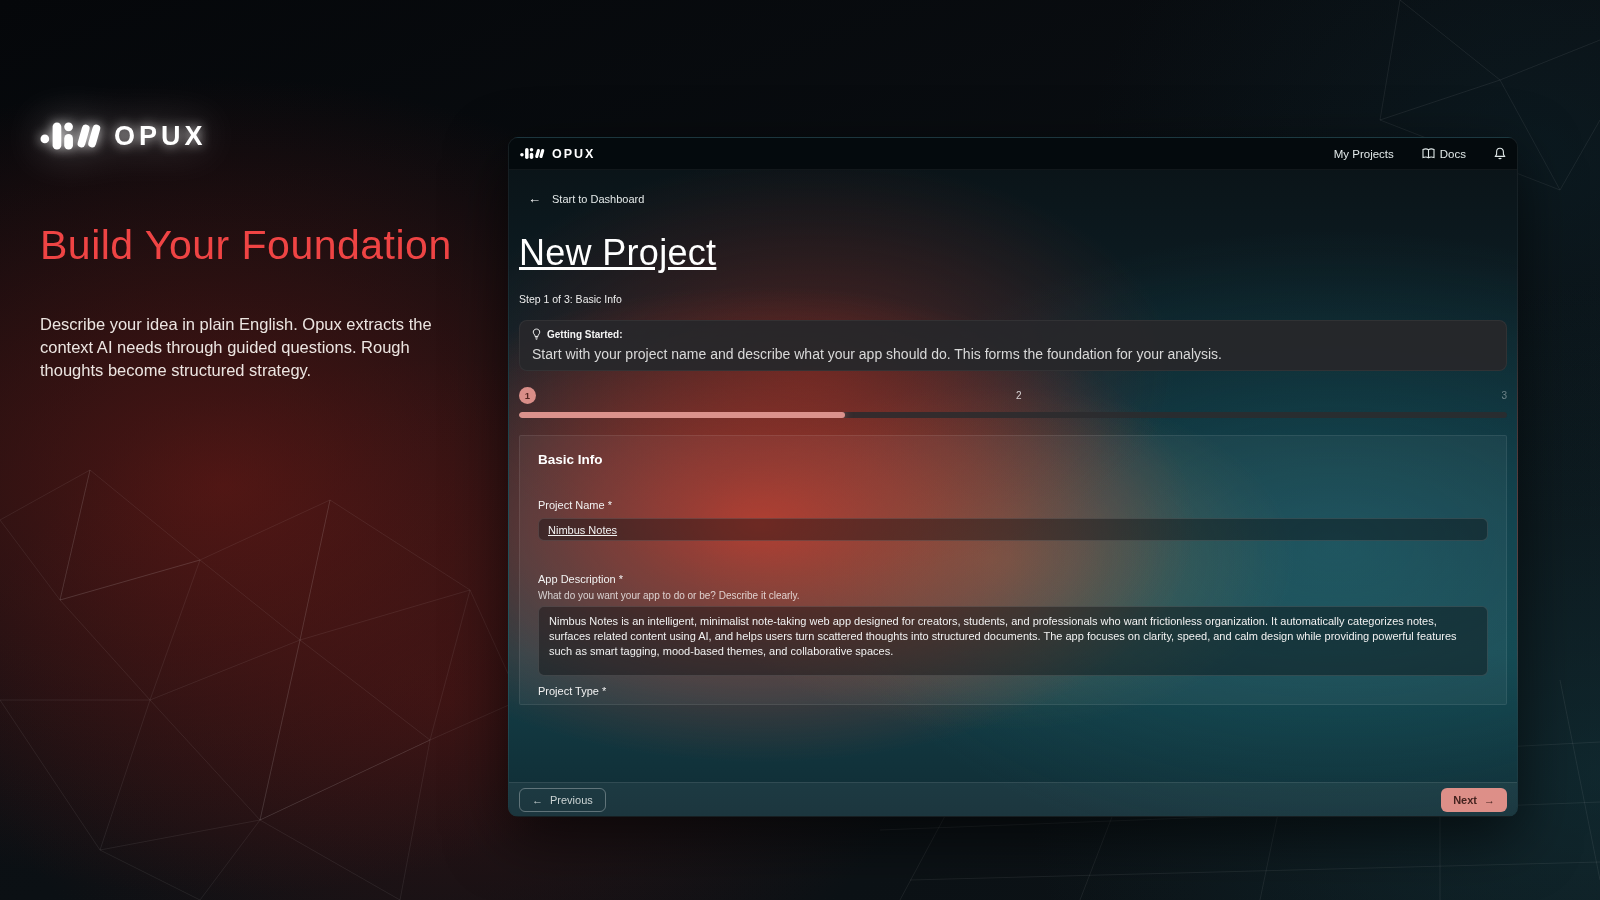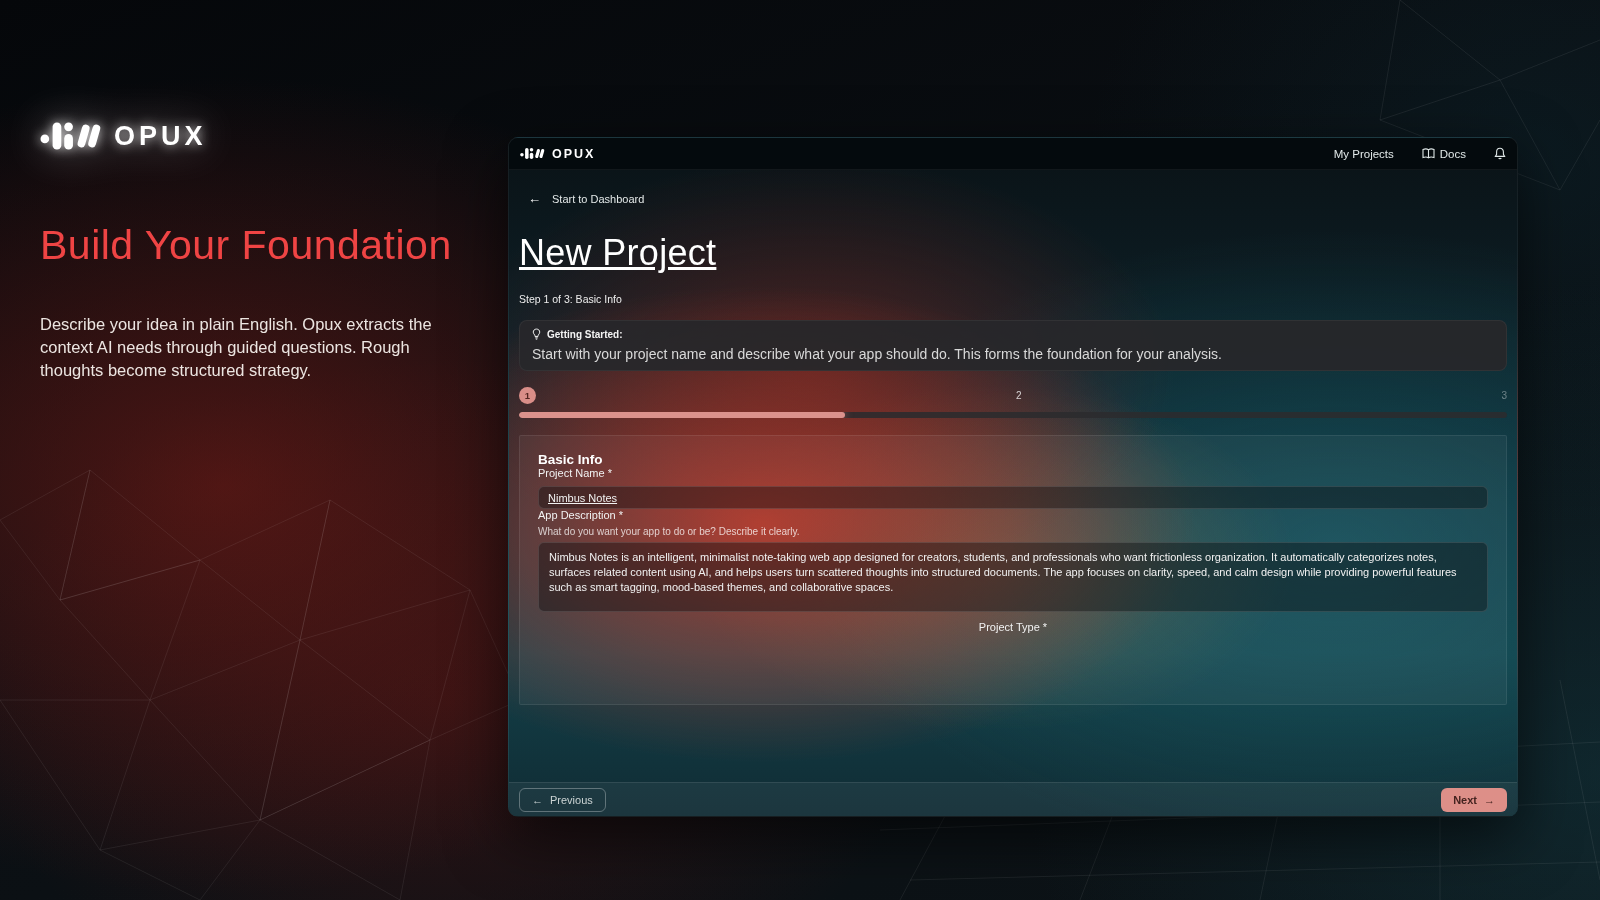--- a/index.html
+++ b/index.html
@@ -71,21 +71,21 @@
   .step-num.faint{color:rgba(255,255,255,0.38);}
   .progress-track{margin-top:8px;height:6px;border-radius:3px;background:rgba(43,43,45,0.88);overflow:hidden;}
   .progress-fill{height:100%;border-radius:3px;background:#db928c;box-shadow:0 0 8px rgba(232,142,132,0.6);}
   
   .card{
     margin-top:17px;height:270px;box-sizing:border-box;border-radius:2px;
     background:rgba(255,255,255,0.045);border:1px solid rgba(255,255,255,0.08);
     padding:16px 18px 20px;
   }
   .card-title{font-size:13.5px;font-weight:bold;color:#fff;}
-  .field-label{margin-top:0;font-size:11px;color:#f2f2f2;}
+  .field-label{margin-top:32px;font-size:11px;color:#f2f2f2;}
   .field-helper{margin-top:5px;font-size:10px;color:rgba(255,255,255,0.75);}
   .text-input{
     margin-top:7px;width:100%;height:23px;box-sizing:border-box;display:block;
     background:rgba(10,10,12,0.40);border:1px solid rgba(255,255,255,0.12);border-radius:6px;
     color:#f1f1f1;font-size:11px;padding:0 9px;outline:none;
     font-family:"Liberation Sans","DejaVu Sans",sans-serif;
     text-decoration:underline;
   }
   .text-area{
     margin-top:5px;width:100%;height:70px;box-sizing:border-box;display:block;resize:none;
@@ -214,21 +214,21 @@
     <div class="card">
       <div class="card-title">Basic Info</div>
 
       <div class="field-label">Project Name *</div>
       <input class="text-input" type="text" value="Nimbus Notes" style="">
 
       <div class="field-label">App Description *</div>
       <div class="field-helper">What do you want your app to do or be? Describe it clearly.</div>
       <textarea class="text-area" style="">Nimbus Notes is an intelligent, minimalist note-taking web app designed for creators, students, and professionals who want frictionless organization. It automatically categorizes notes, surfaces related content using AI, and helps users turn scattered thoughts into structured documents. The app focuses on clarity, speed, and calm design while providing powerful features such as smart tagging, mood-based themes, and collaborative spaces.</textarea>
 
-      <div class="field-label" style="margin-top:9px;text-align:center;">Project Type *</div>
+      <div class="field-label" style="margin-top:9px;">Project Type *</div>
     </div>
   </div>
 
   <div class="footer">
     <div class="btn btn-prev">
       <span>←</span>
       <span>Previous</span>
     </div>
     <div class="btn btn-next">
       <span>Next</span>

